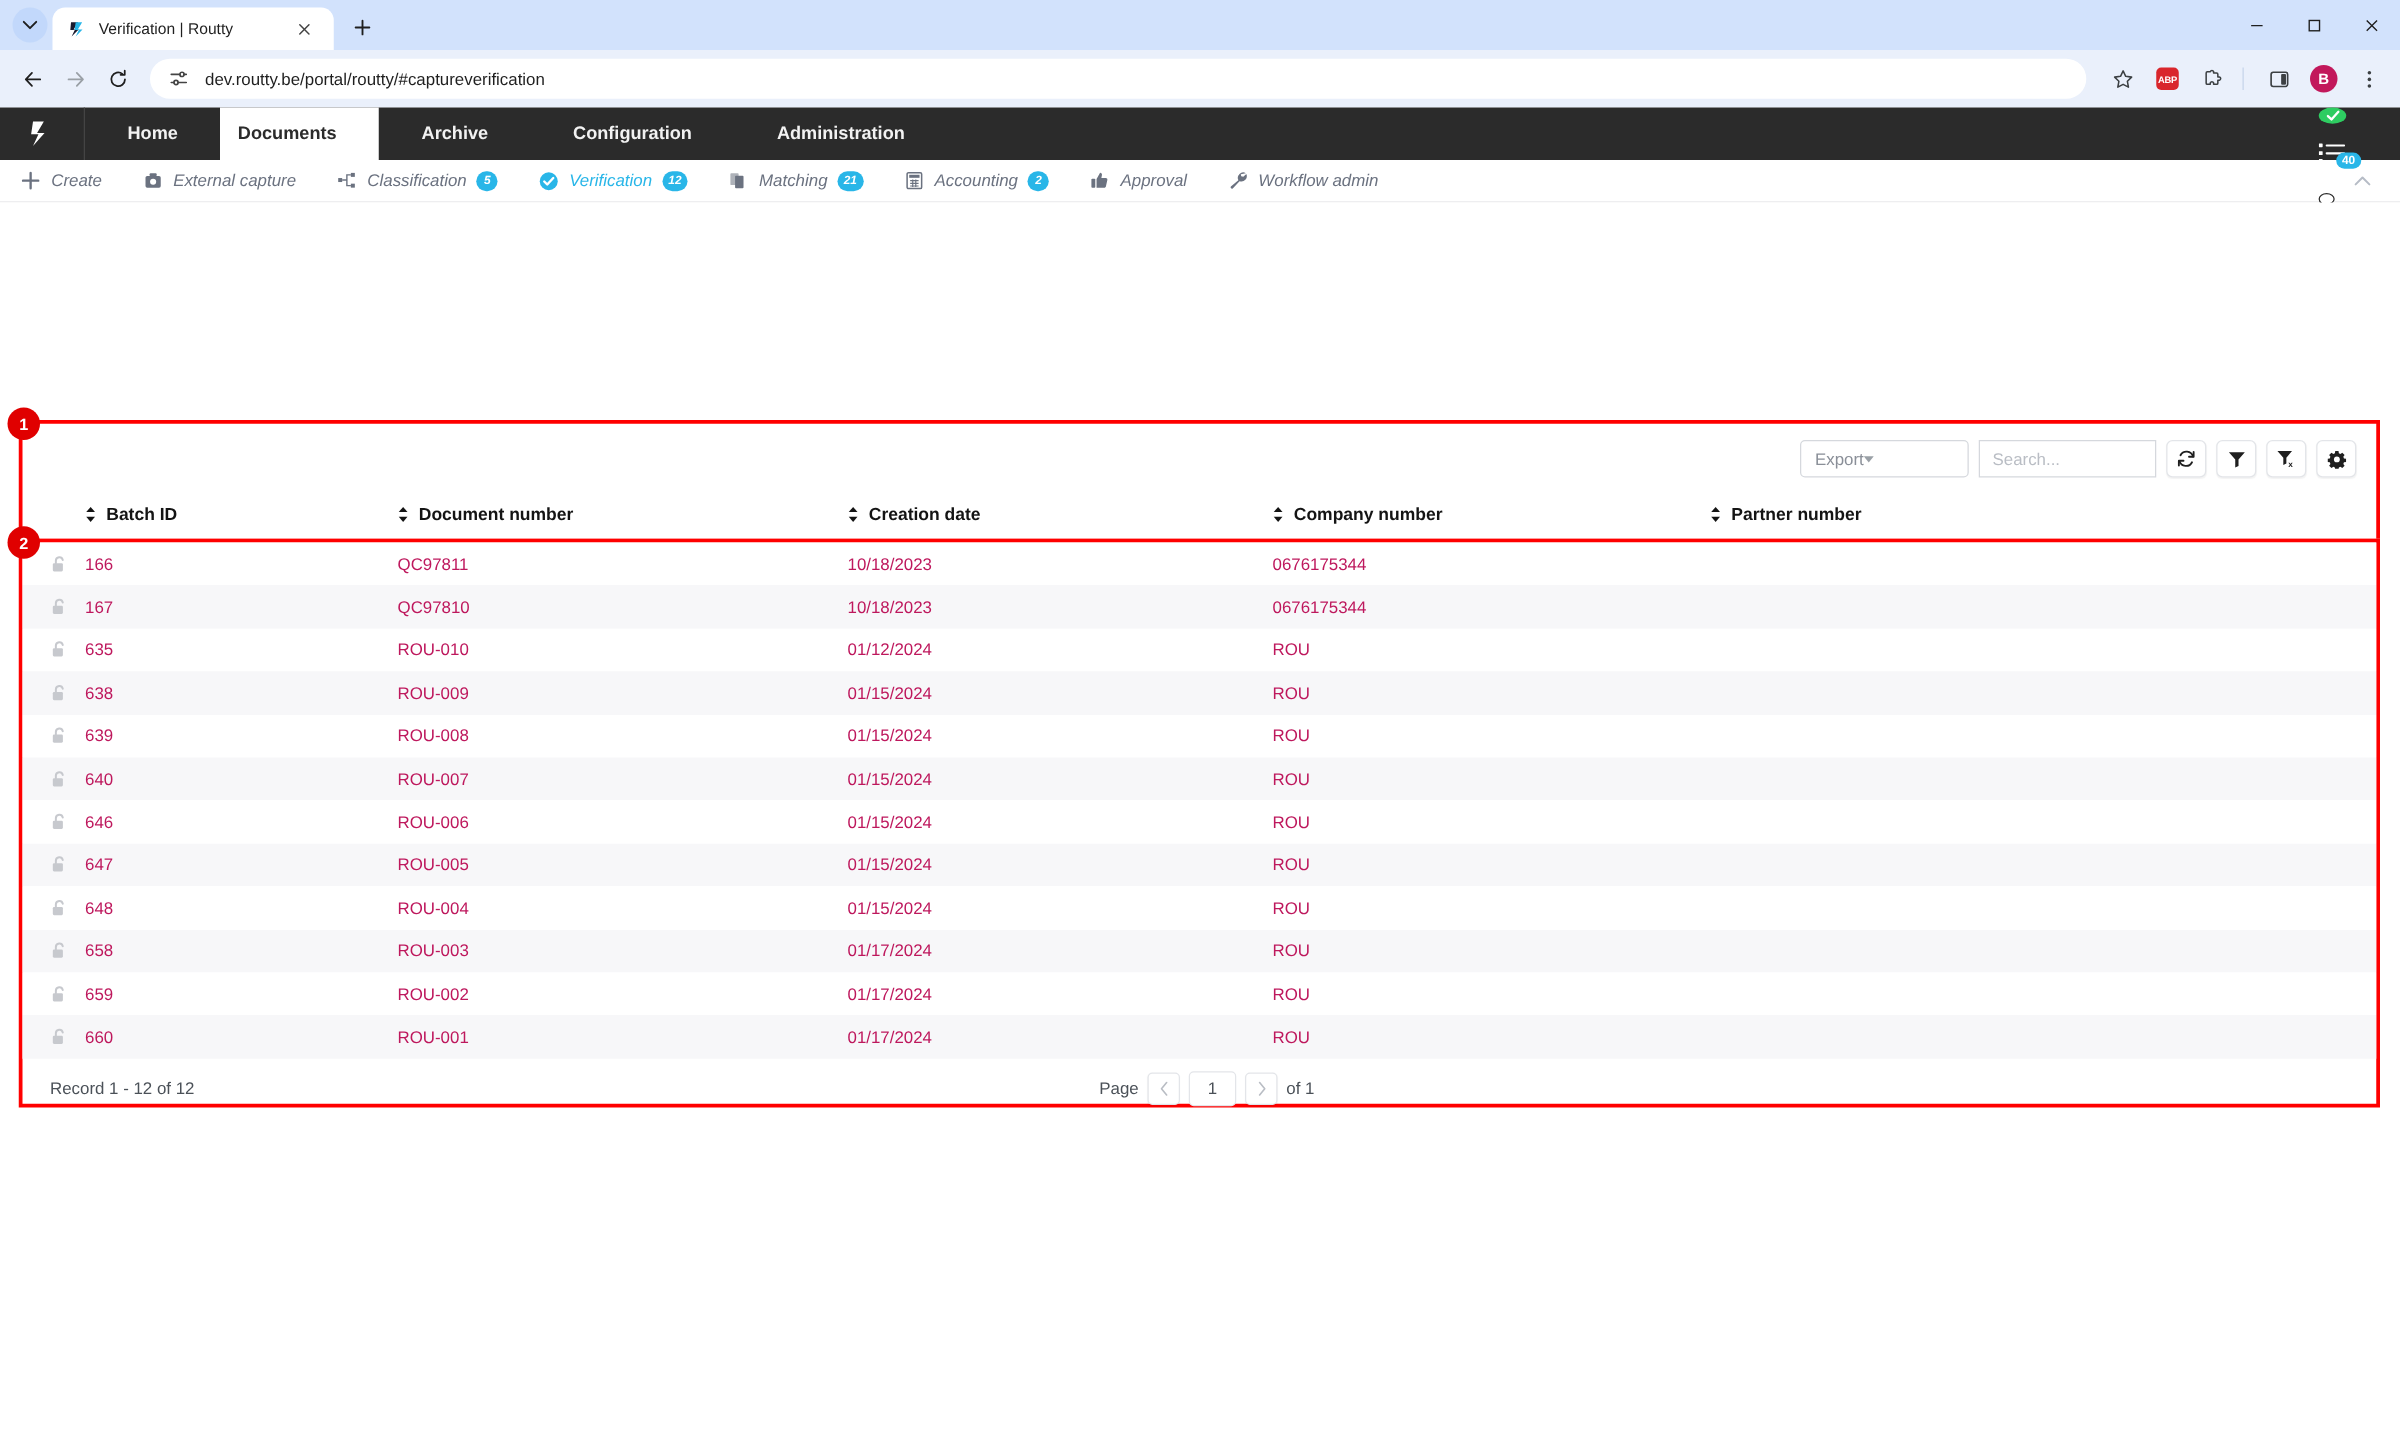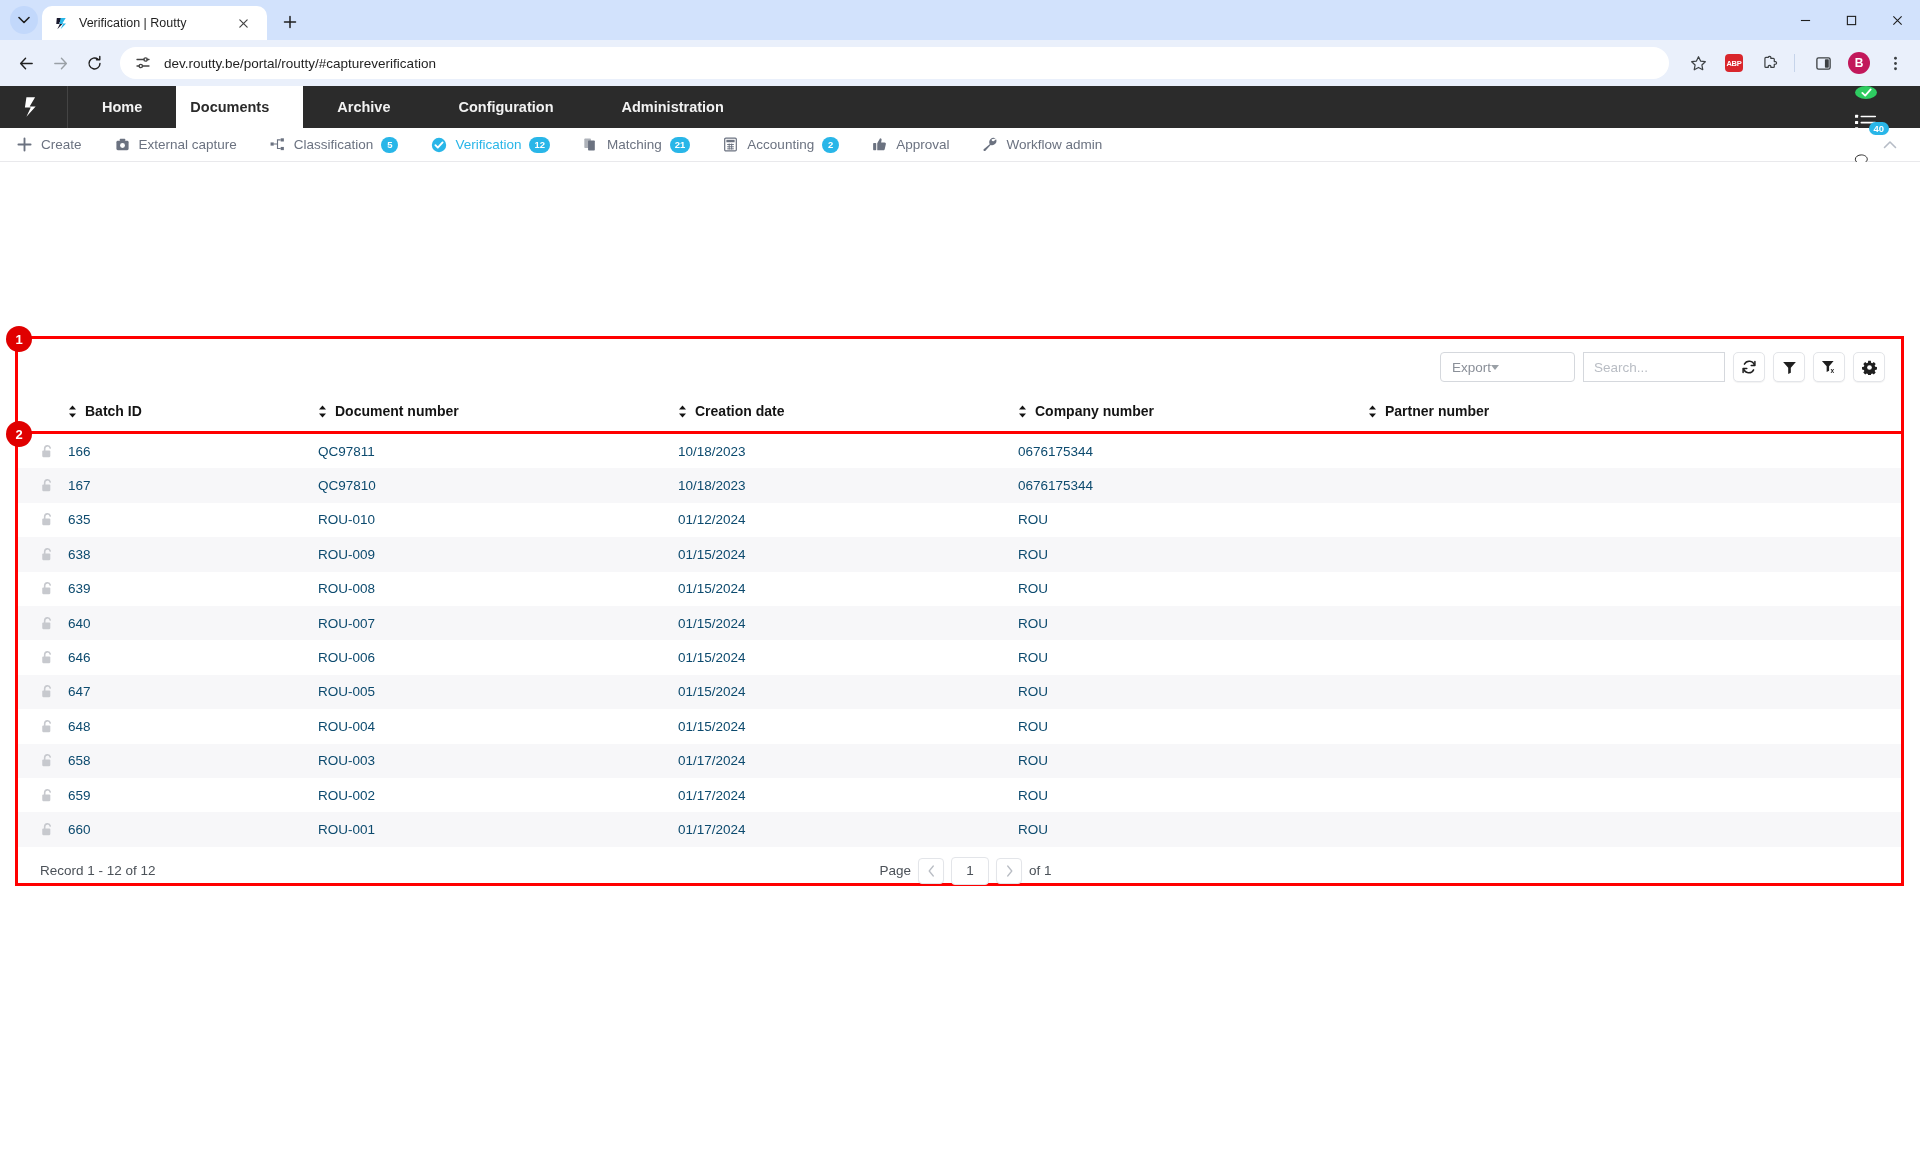--- a/index.html
+++ b/index.html
@@ -65,21 +65,21 @@
   .check-circle { width:22px;height:22px;border-radius:50%;background:#2ecc61;display:flex;align-items:center;justify-content:center;color:#fff;font-size:13px;font-weight:bold;}
   .list-badge-wrap { position:relative; display:flex; align-items:center; color:#fff;}
   .badge-40 {
     position:absolute; right:-12px; bottom:-3px; background:#29b6e8; color:#fff;
     font-size:9.5px; font-weight:bold; border-radius:8px; padding:1px 5px; line-height:11px;
   }
   .brand { display:flex; align-items:center; gap:9px; }
   .brand-name { color:#fff; font-size:12px; font-weight:normal; }
 
   .subnav { height: 34px; background:#ffffff; display:flex; align-items:center; padding-left: 16px; gap: 0; border-bottom:1px solid #e9e9ec;}
-  .subnav-item { display:flex; align-items:center; gap:8px; padding: 0 18px 0 0; margin-right: 14px; color:#6b7280; font-size:13.5px; white-space:nowrap; }
+  .subnav-item { display:flex; align-items:center; gap:8px; padding: 0 18px 0 0; margin-right: 14px; color:#6b7280; font-size:13.5px; white-space:nowrap;font-style:italic; }
   .subnav-item .sn-ico { width:17px;height:17px;display:flex;align-items:center;justify-content:center;color:#6b7280;flex:0 0 17px;}
   .subnav-item.active { color:#29b6e8; }
   .subnav-item.active .sn-ico { color:#29b6e8; }
   .cnt {
     background:#29b6e8; color:#fff; font-size:9.5px; font-weight:bold;
     border-radius:9px; min-width:17px; height:16px; padding:0 5px;
     display:inline-flex; align-items:center; justify-content:center;
   }
   .collapse-ico { margin-left:auto; margin-right:22px; color:#b6bcc6; display:flex; align-items:center;}
 
@@ -126,21 +126,21 @@
   .col-doc { width:360px; }
   .col-date { width:340px; }
   .col-comp { width:350px; }
   .col-part { width:380px; }
 
   .tbody { }
   .trow { display:flex; align-items:center; height:34.4px; padding-left:22px; }
   .trow:nth-child(odd) { background:#ffffff; }
   .trow:nth-child(even) { background:#f7f7f9; }
   .lock-cell { width:28px; display:flex; align-items:center; color:#c7c9ce; flex:0 0 28px;}
-  .td { font-size:13.5px; color:#0c4a6e; }
+  .td { font-size:13.5px; color:#be185d; }
 
   .grid-footer { display:flex; align-items:center; height:48px; padding: 0 16px 0 22px; position:relative; }
   .rec-count { font-size:13.5px; color:#4b5158; }
   .pager { position:absolute; left:12px; right:0; display:flex; align-items:center; justify-content:center; gap:7px; }
   .pg-label { font-size:13.5px; color:#4b5158; }
   .pg-btn {
     width:26px;height:26px;border:1px solid #e3e5e9;border-radius:4px;background:#fff;
     display:flex;align-items:center;justify-content:center;color:#b9bdc4;font-size:13px;
     box-shadow: 0 1px 1px rgba(0,0,0,0.04);
   }

